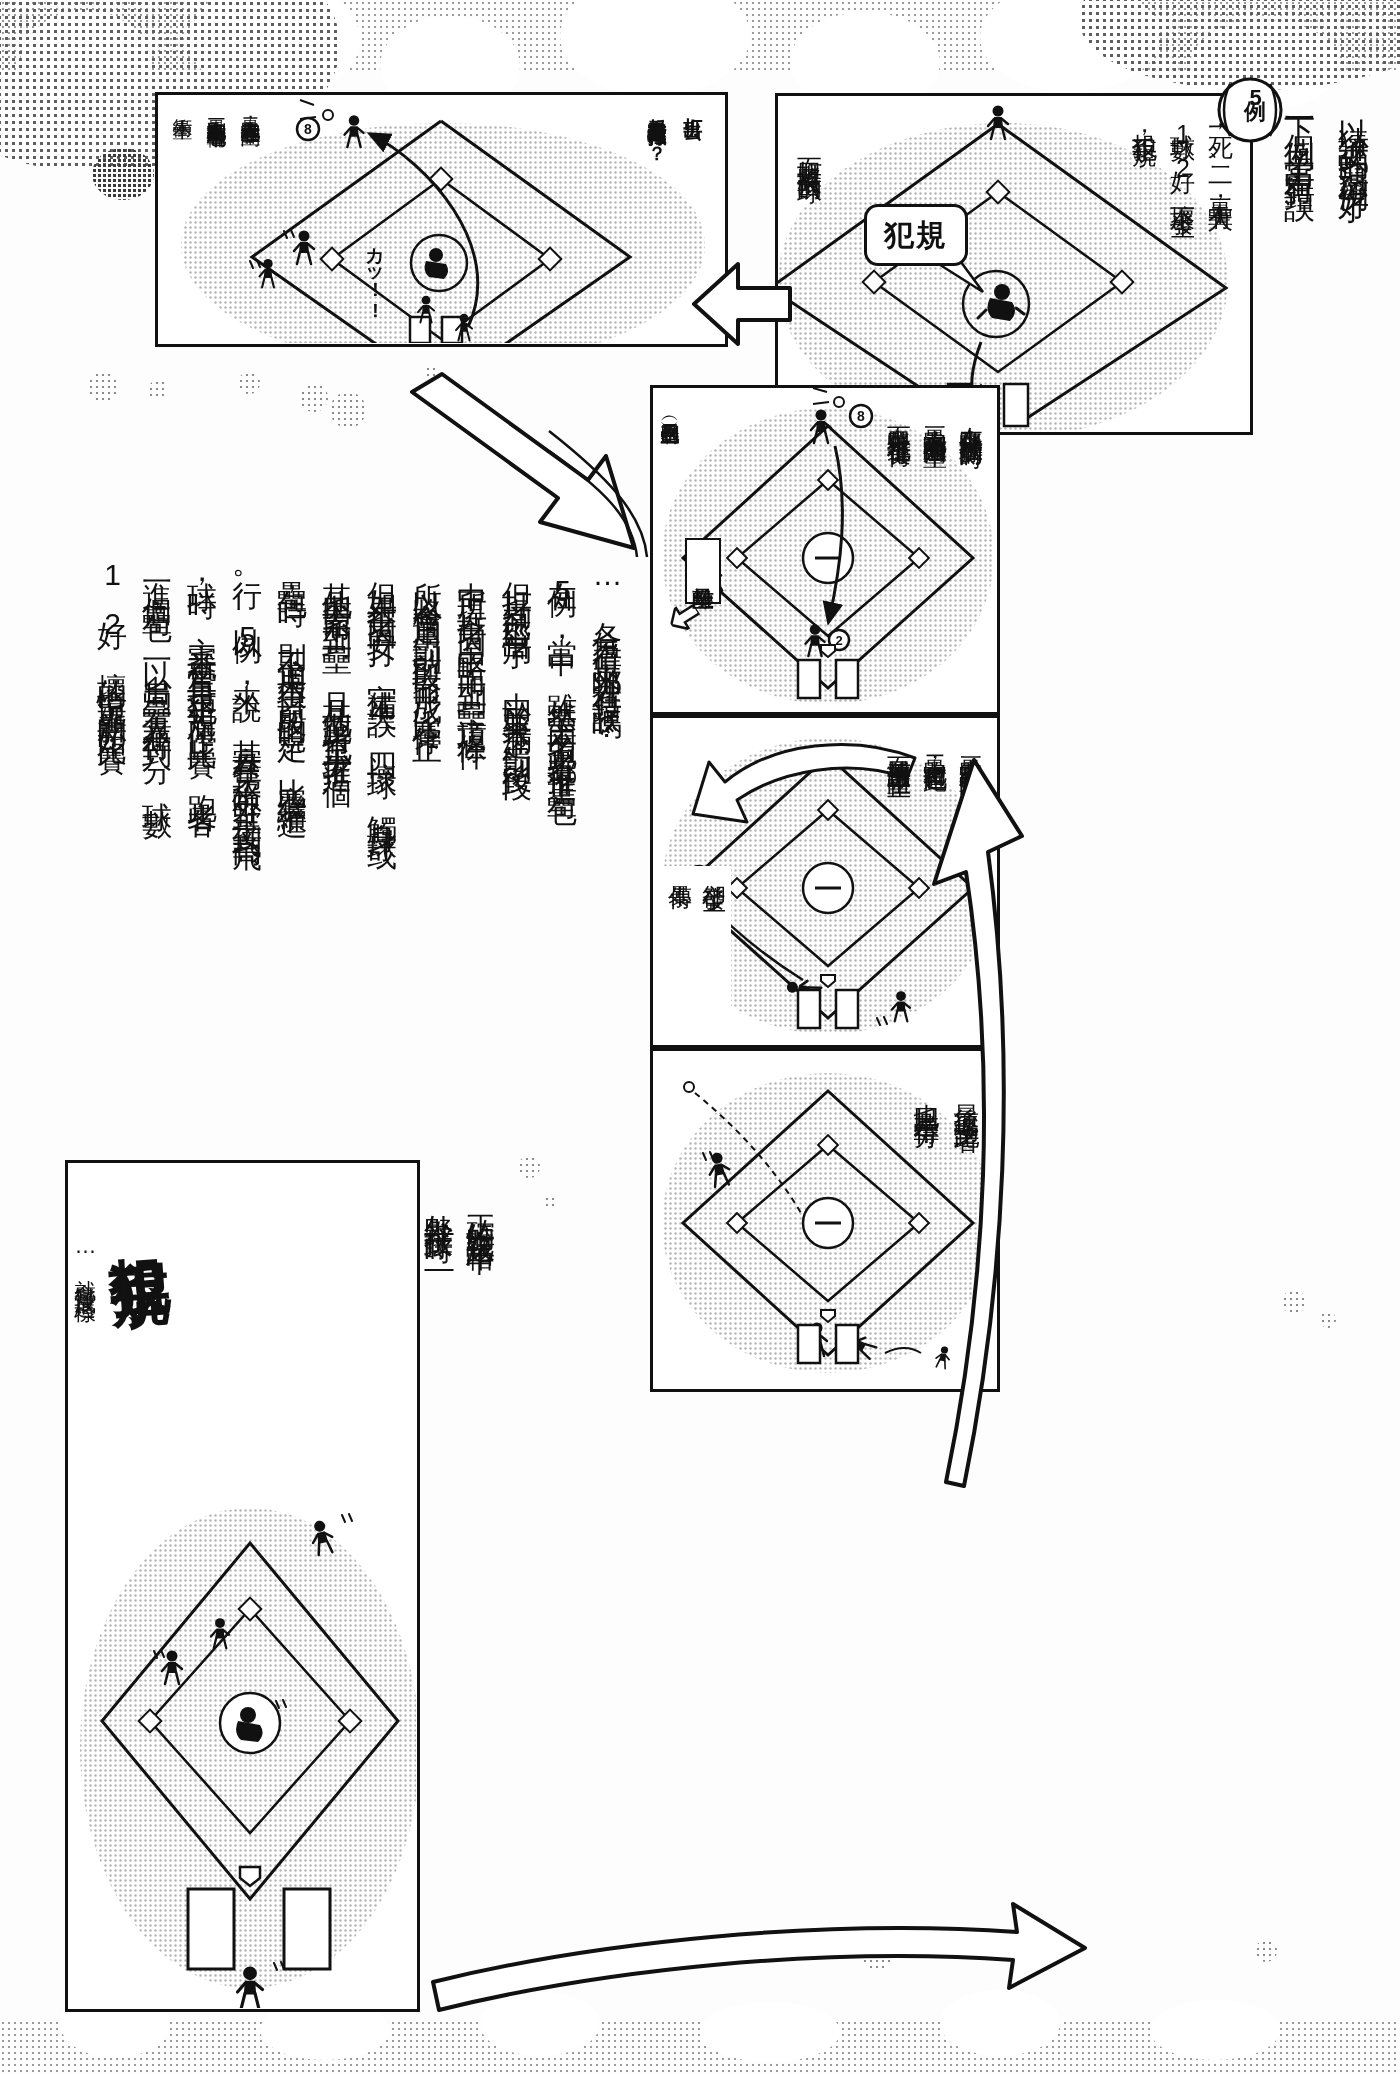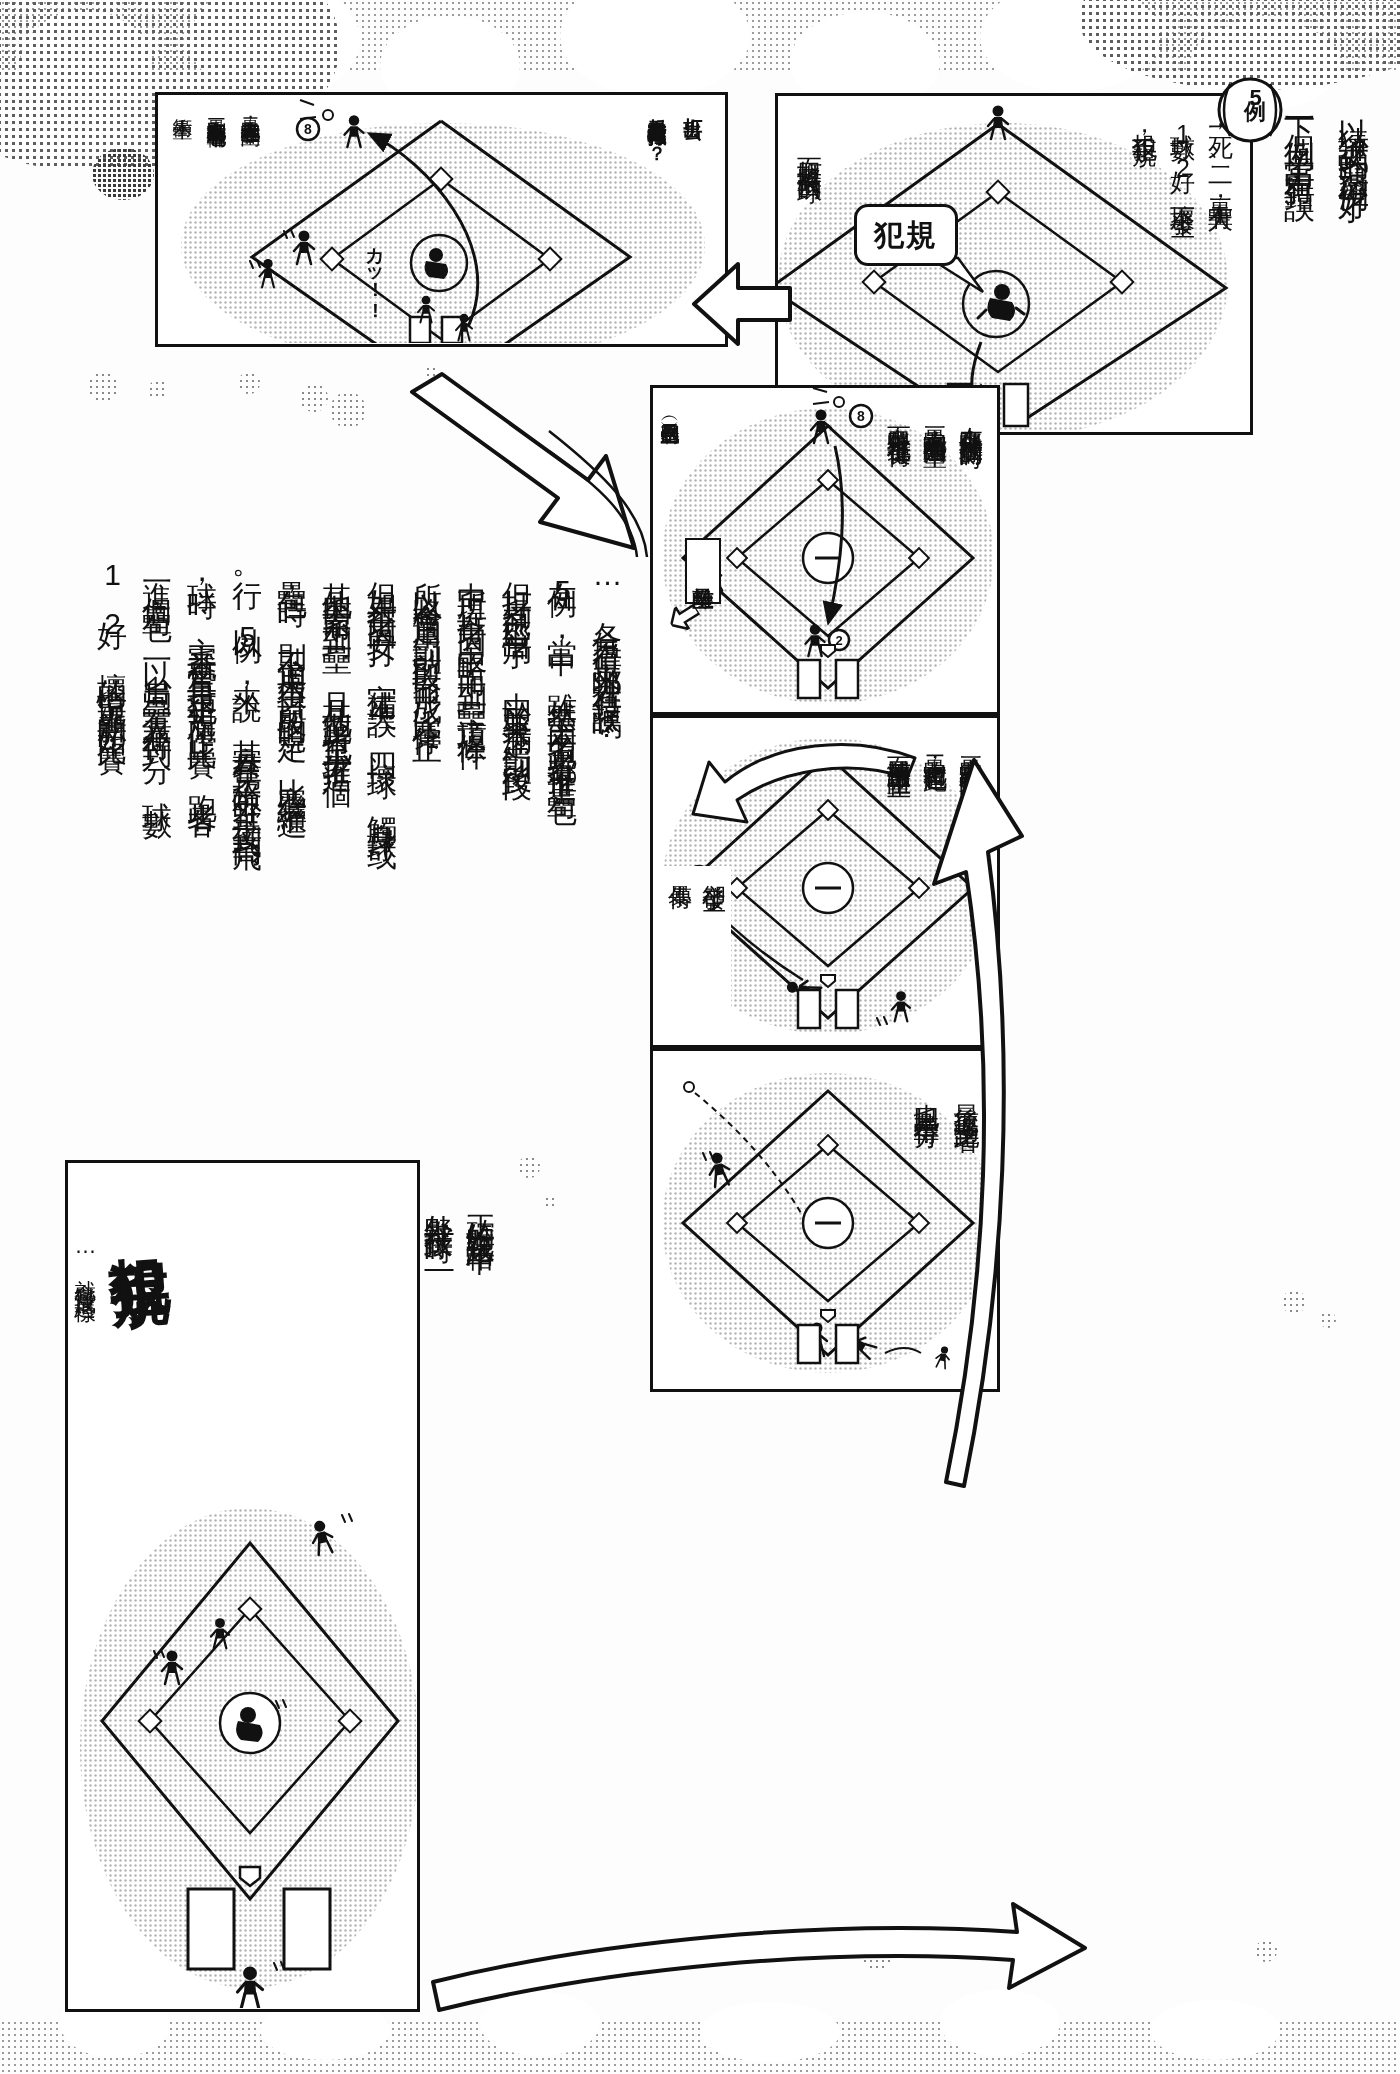--- a/index.html
+++ b/index.html
@@ -114,21 +114,21 @@
       <path d="M212,202 q-6,12 2,20 l18,3 q9,-9 2,-19 Z" fill="#111"></path>
       <path d="M208,214 l-8,8 M238,212 l8,6" stroke="#111" stroke-width="3" stroke-linecap="round"></path>
     </g>
     <path d="M203,246 C194,270 190,292 198,314" stroke="#111" stroke-width="3" fill="none" marker-end="url(#ah)"></path>
     <path d="M-8,-6 L8,-6 L8,2 L0,8 L-8,2 Z" transform="translate(210,296)" fill="#fff" stroke="#111" stroke-width="2"></path>
     <rect x="170" y="288" width="24" height="42" fill="#fff" stroke="#111" stroke-width="2.5"></rect>
     <rect x="226" y="288" width="24" height="42" fill="#fff" stroke="#111" stroke-width="2.5"></rect>
     <use href="#fig" transform="translate(182,306)"></use>
     <use href="#mk" transform="translate(196,290)"></use>
   </svg>
-  <div class="balloon" style="left:76px;top:108px;width:98px;height:56px;">
+  <div class="balloon" style="left:86px;top:108px;width:98px;height:56px;">
     <span>犯規</span>
   </div>
   <div class="vt" style="right:10px;top:18px;height:300px;font-size:25px;letter-spacing:3px;line-height:38px;">
     <p>一死，二、三壘有人，</p>
     <p>球數1好2壞下發生</p>
     <p>投手犯規，</p>
   </div>
   <div class="vt" style="left:16px;top:42px;height:290px;font-size:25px;letter-spacing:3px;">
     <p>而打者將投出的球…</p>
   </div>

